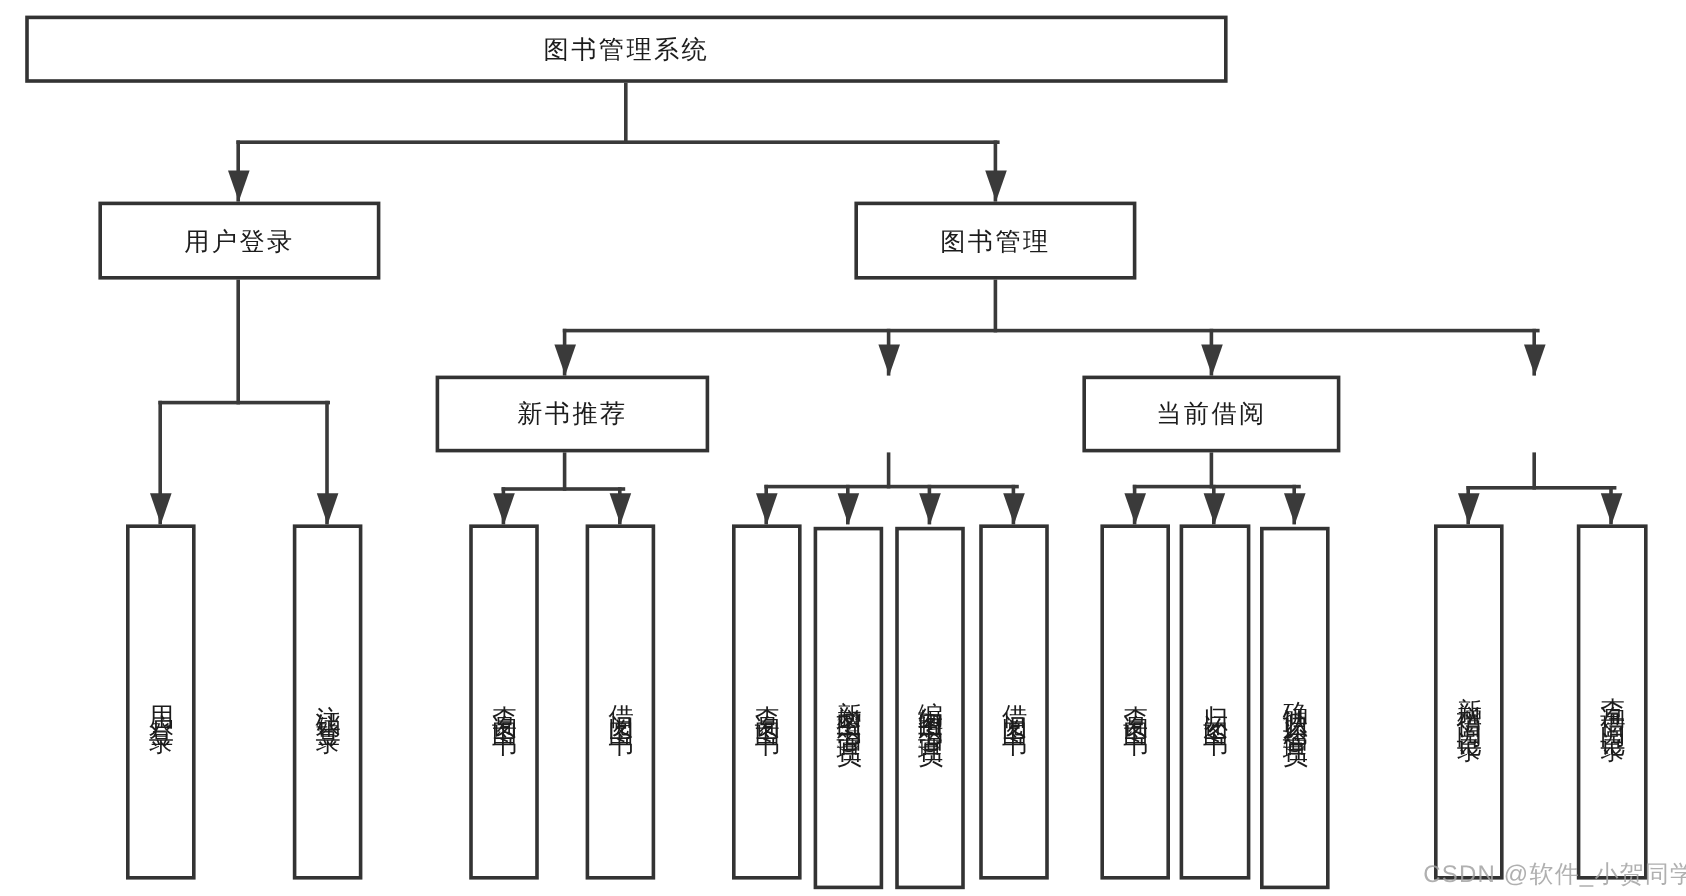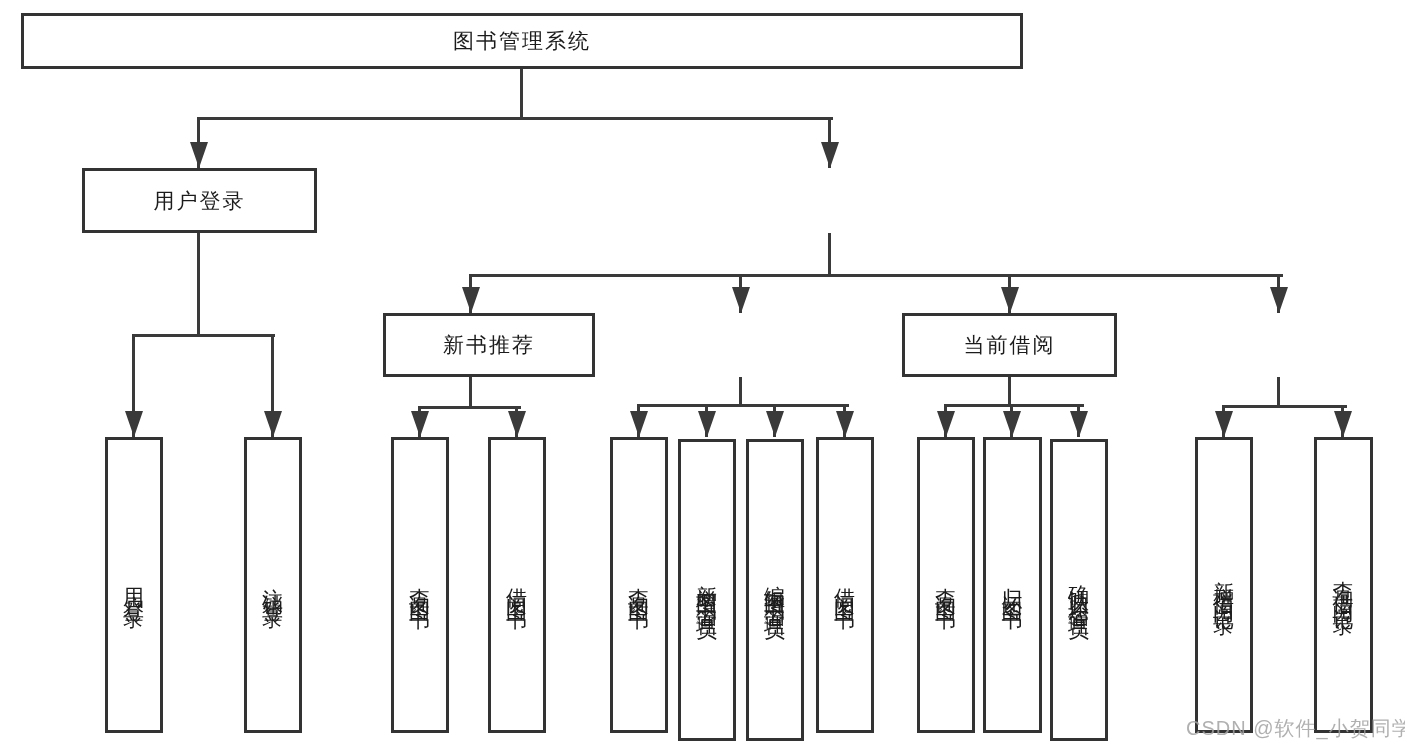--- a/index.html
+++ b/index.html
@@ -68,22 +68,25 @@
 <div class="canvas">
 
   <div class="node" style="left:21px; top:13px; width:1002px; height:56px;">
     <span>图书管理系统</span>
   </div>
 
   <div class="node" style="left:82px; top:168px; width:235px; height:65px;">
     <span>用户登录</span>
   </div>
 
-
-  <div class="node" style="left:383px; top:313px; width:212px; height:64px;">
+  <div class="node" style="left:712px; top:168px; width:235px; height:65px;">
+    <span>图书管理</span>
+  </div>
+
+  <div class="node" style="left:363px; top:313px; width:228px; height:64px;">
     <span>新书推荐</span>
   </div>
 
 
   <div class="node" style="left:902px; top:313px; width:215px; height:64px;text-align:center;">
     <span>当前借阅</span>
   </div>
 
 
   <div class="node vnode" style="left:105px; top:437px; width:58px; height:296px;">

